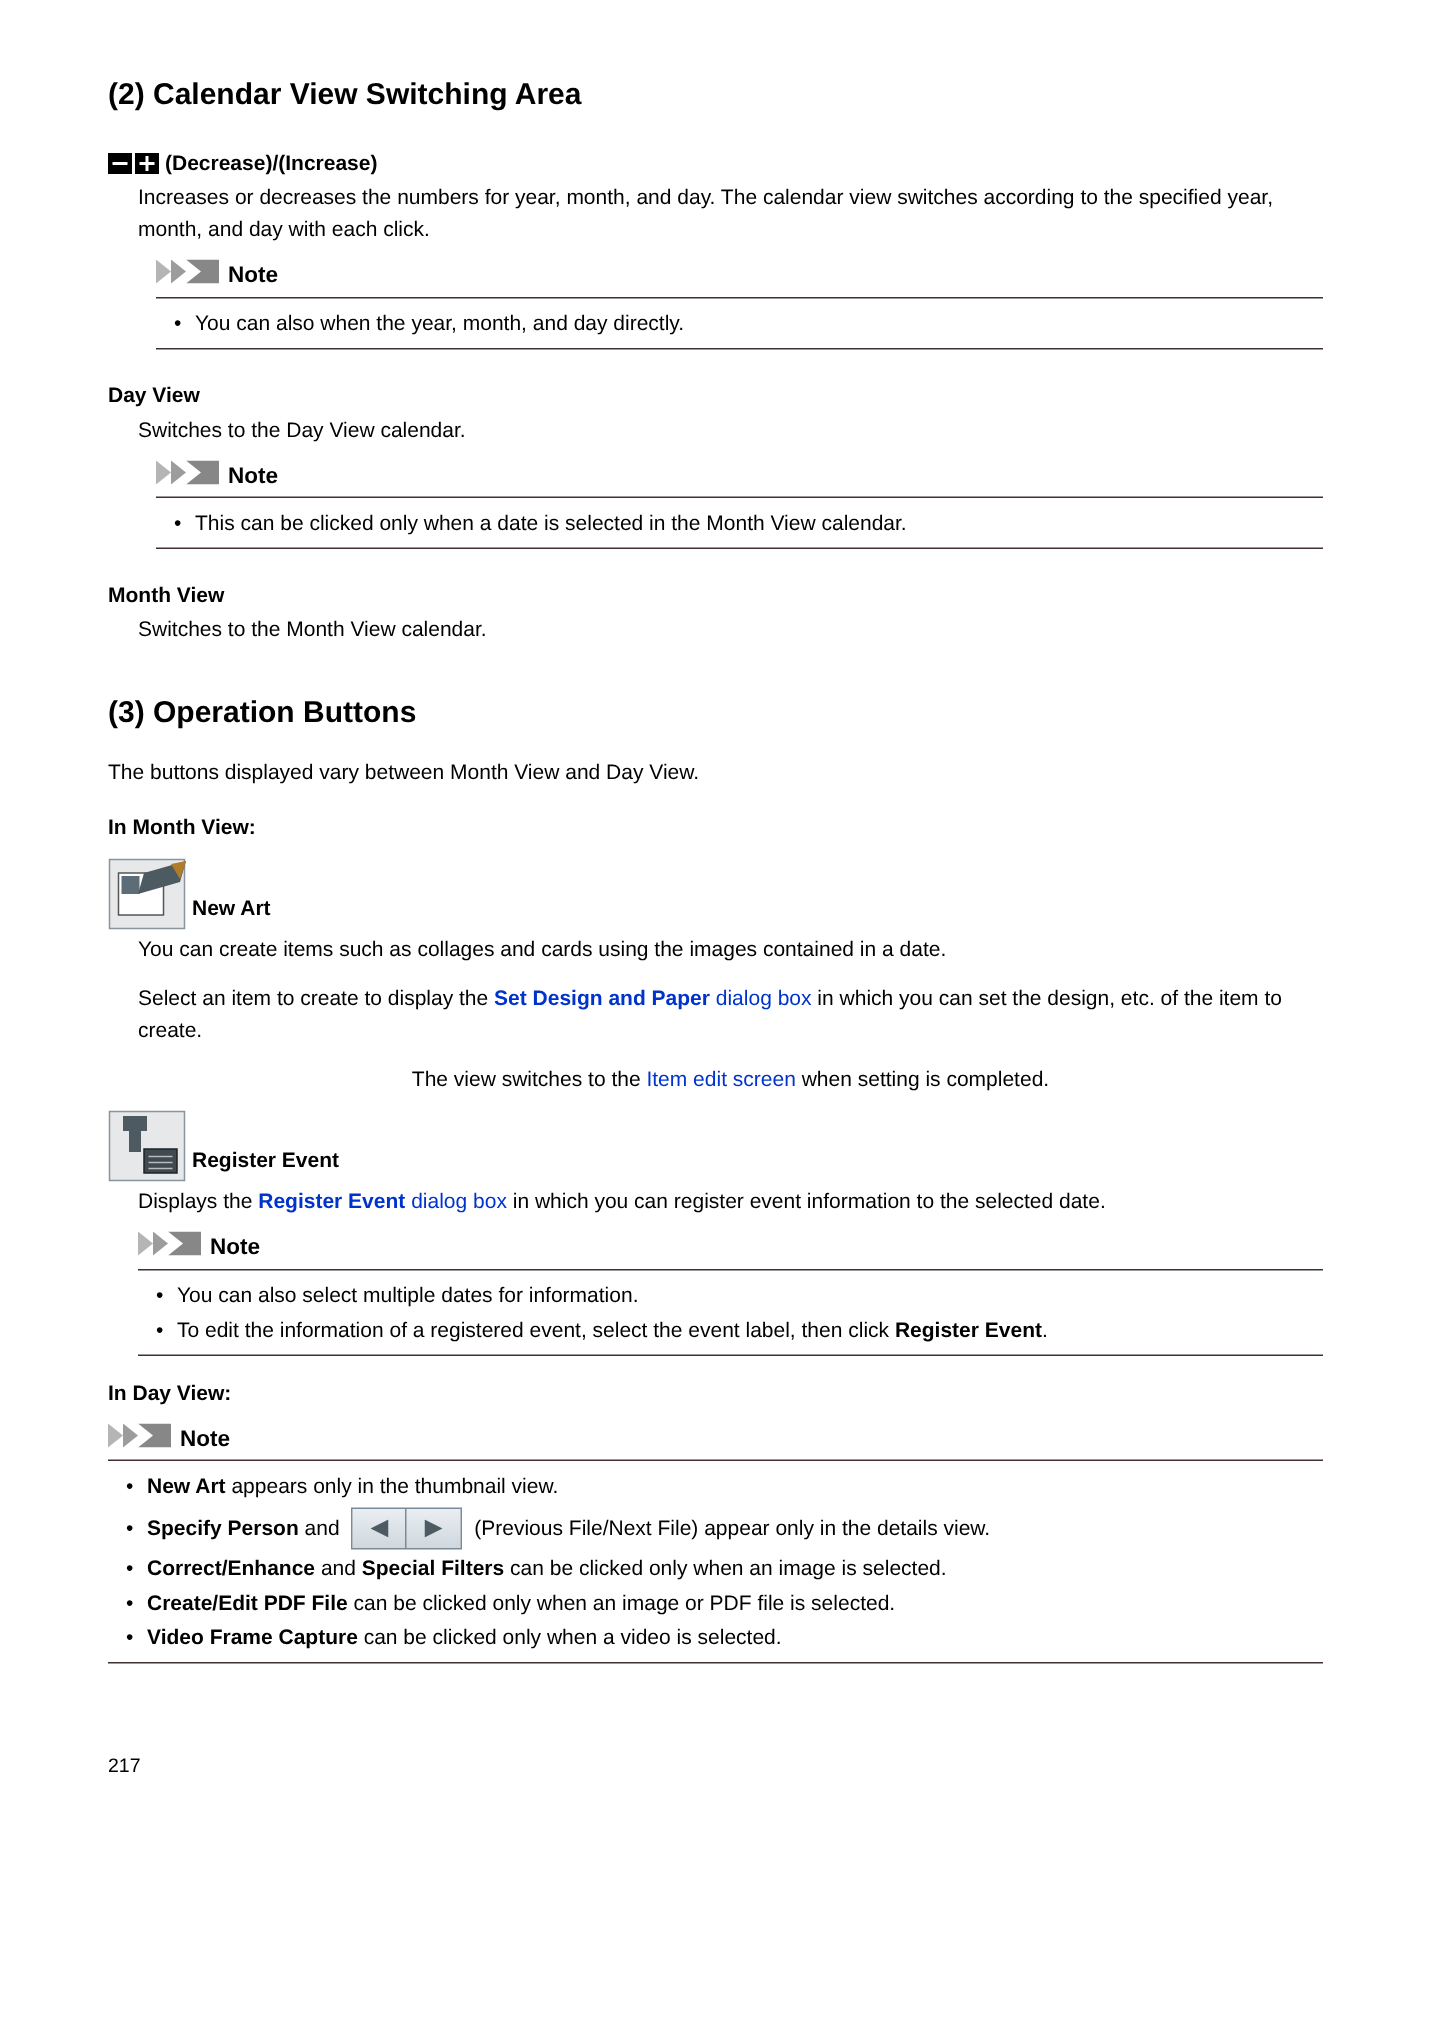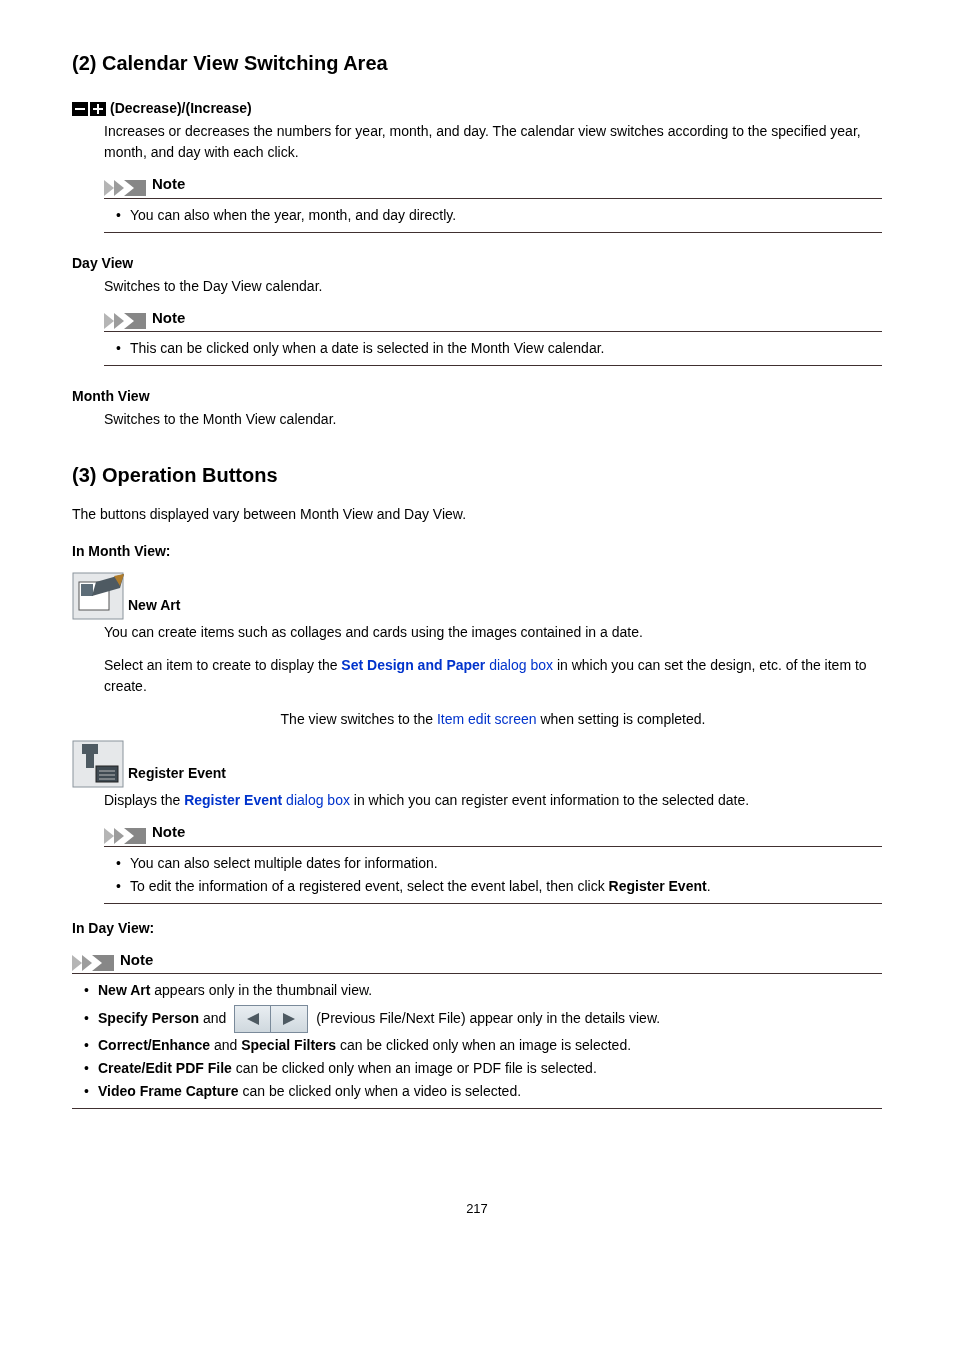--- a/index.html
+++ b/index.html
@@ -15,27 +15,27 @@
   h2 {
     font-size: 20px;
     font-weight: bold;
     margin-bottom: 14px;
   }
   .def-term {
     font-weight: bold;
     margin-top: 20px;
   }
   .def-body {
-    margin-left: 32px;
+    margin-left: 20px;
     margin-top: 2px;
     margin-bottom: 8px;
   }
   .note-row {
     display: flex;
-    align-items: flex-end;
+    align-items: flex-start;
     gap: 6px;
     margin-top: 10px;
     margin-bottom: 2px;
   }
   .note-row .note-text {
     font-weight: bold;
     font-size: 15px;
   }
   .top-hr { border: none; border-top: 1px solid #403030; margin-bottom: 6px; }
   .bot-hr { border: none; border-top: 1px solid #403030; margin-top: 6px; margin-bottom: 10px; }
@@ -52,21 +52,21 @@
     content: "•";
     position: absolute;
     left: 0;
     top: 0;
   }
   .intro { margin-bottom: 16px; }
   .subhead { font-weight: bold; margin-top: 14px; margin-bottom: 6px; }
   .link { color: #0033cc; }
   .icon-holder { display: flex; align-items: flex-end; gap: 4px; margin-top: 10px; }
   .icon-holder .lbl { font-weight: bold; padding-bottom: 4px; }
-  .page-num { text-align: center; margin-top: 90px; font-size: 13px; }
+  .page-num { text-align: left; margin-top: 58px; font-size: 13px; }
   .inline-icons { display: inline-flex; align-items: center; gap: 2px; vertical-align: middle; margin-right: 4px; }
   .section-gap { height: 22px; }
   .nav-double-btn {
     display: inline-flex;
     border: 1px solid #7a8a9a;
     background: linear-gradient(#e9eef2,#cfd8de);
     height: 28px;
     vertical-align: middle;
     margin: 0 4px;
   }

